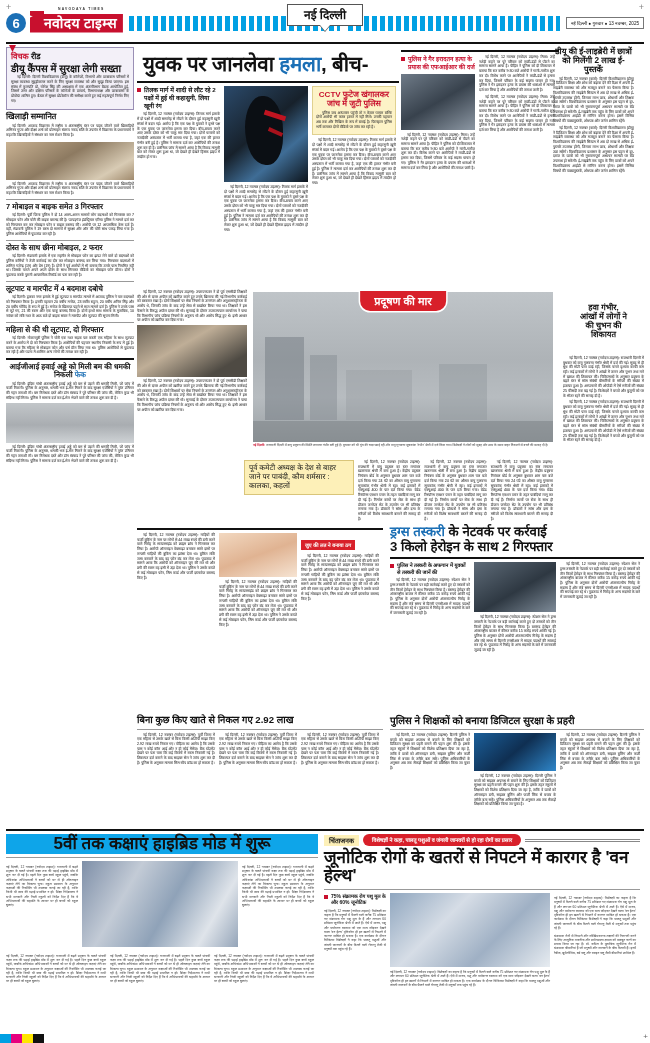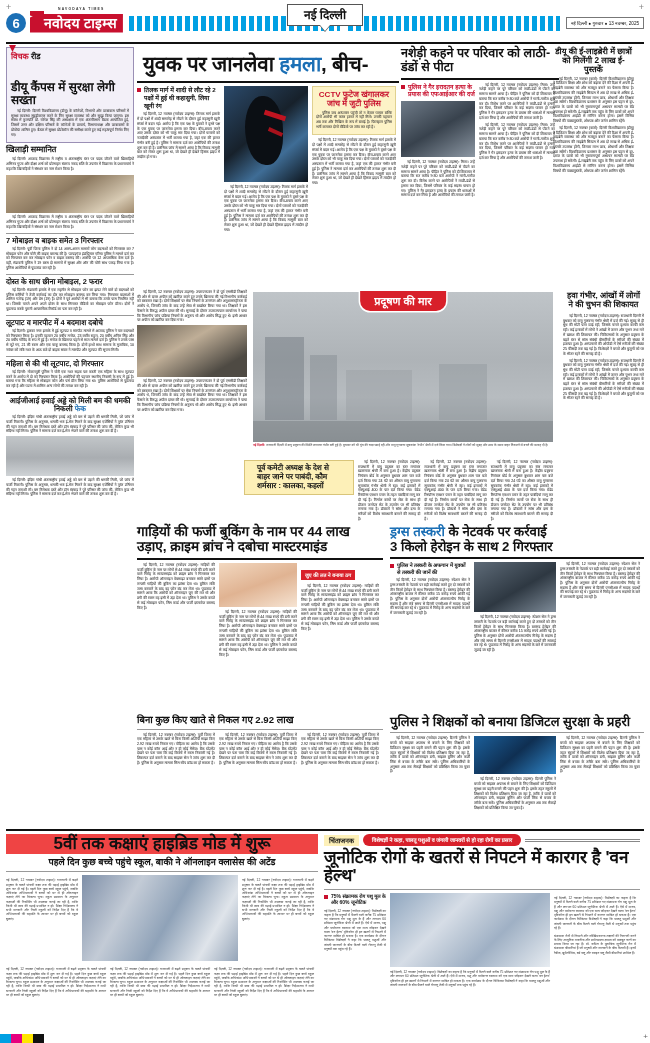--- a/index.html
+++ b/index.html
@@ -59,21 +59,21 @@
   
   .rblock{position:absolute;left:401px;top:47px;width:158px;}
   .rblock h2{font-size:12.6px;font-weight:bold;line-height:1.1;margin:0;}
   .rail2{position:absolute;left:553px;top:47px;width:81px;}
   .rail2 h3{font-size:7.2px;font-weight:bold;line-height:1.12;margin:0 0 2px;}
 
   
   .polbanner{position:absolute;left:50%;transform:translateX(-50%);top:-1px;background:#d8202a;color:#fff;
      font-size:11px;font-weight:bold;padding:2px 14px 3px;border-radius:0 0 10px 10px;z-index:4;
      box-shadow:0 0 0 1.5px #fff;}
-  .yellowbox{background:#fdf0b8;border:1px solid #d9c57a;padding:3px 12px;font-size:7.4px;font-weight:bold;line-height:1.2;}
+  .yellowbox{background:#fdf0b8;border:1px solid #d9c57a;padding:3px 4px;font-size:7.4px;font-weight:normal;line-height:1.2;}
   .redtag{background:#d8202a;color:#fff;font-size:5.2px;font-weight:bold;padding:1px 4px;display:inline-block;}
 
   
   .bottom{position:absolute;left:6px;top:826px;width:638px;}
   .bighead{font-size:17px;font-weight:bold;line-height:1.08;}
   .subhead{font-size:9.2px;font-weight:bold;line-height:1.15;}
   .chintatag{background:#fdf0b8;font-size:6.6px;font-weight:bold;padding:1px 5px;color:#111;}
   .redpill{background:#d8202a;color:#fff;font-size:5.4px;font-weight:bold;padding:2px 9px;border-radius:8px;}
   .colorbar{position:absolute;left:0;bottom:0;display:flex;}
   .colorbar span{width:11px;height:9px;}
@@ -103,21 +103,21 @@
   </div>
   <div class="rulefull"></div>
 
   <div class="rail">
     <div class="vichak">
       <div class="vichak-tri"></div>
       <div class="vichak-tag">
         <span>विचक</span>
         <i>रीड</i>
       </div>
-      <h3 style="font-size:12px;margin:20px 0 1px">डीयू कैंपस में सुरक्षा लेगी सख्ता</h3>
+      <h3 style="font-size:10px;margin:2px 0 1px">डीयू कैंपस में सुरक्षा लेगी सख्ता</h3>
       <div class="body-txt">
           <p>नई दिल्ली: दिल्ली विश्वविद्यालय (डीयू) के कॉलेजों, विभागों और छात्रावास परिसरों में सुरक्षा व्यवस्था सुदृढ़ीकरण करने के लिए सुरक्षा व्यवस्था को और सुदृढ़ किया जाएगा। इस संबंध में कुलपति प्रो. योगेश सिंह की अध्यक्षता में एक अंतरविभाग बैठक आयोजित हुई, जिसमें उत्तर और दक्षिण परिसरों के कॉलेजों के प्राचार्य, विभागाध्यक्ष और छात्रावासों के प्रोवोस्ट शामिल हुए। बैठक में सुरक्षा प्रोटोकॉल की समीक्षा करते हुए कई महत्वपूर्ण निर्णय लिए गए।</p>
         </div>
     </div>
 
     <h3>खिलाड़ी सम्मानित</h3>
     <div style="display:flex;gap:3px">
       <div class="body-txt" style="flex:1">
           <p>नई दिल्ली: आजाद विद्यालय में राष्ट्रीय व अंतरराष्ट्रीय स्तर पर पदक जीतने वाले खिलाड़ियों अभिनव गुप्ता और दीक्षा शर्मा को प्रोत्साहन स्वरूप नकद राशि के उपरांत में विद्यालय के प्रधानाचार्य ने कहा कि खिलाड़ियों ने संस्थान का नाम रोशन किया है।</p>
         </div>
@@ -199,21 +199,20 @@
             </div>
         </div>
         <div class="body-txt" style="margin-top:3px">
             <p>नई दिल्ली, 12 नवम्बर (नवोदय टाइम्स): तिलक मार्ग इलाके में दो पक्षों में शादी समारोह से लौटने के दौरान हुई कहासुनी खूनी संघर्ष में बदल गई। आरोप है कि एक पक्ष के युवकों ने दूसरे पक्ष के एक युवक पर जानलेवा हमला कर दिया। बीच-बचाव करने आए उसके दोस्त को भी चाकू मार दिया गया। दोनों घायलों को नजदीकी अस्पताल में भर्ती कराया गया है, जहां एक की हालत गंभीर बनी हुई है। पुलिस ने मामला दर्ज कर आरोपियों की तलाश शुरू कर दी है। प्रारंभिक जांच में सामने आया है कि विवाद मामूली बात को लेकर शुरू हुआ था, जो देखते ही देखते हिंसक झड़प में तब्दील हो गया।</p>
           </div>
       </div>
     </div>
   </div>
 
   <div class="rblock">
-    <h2>नशेड़ी कहने पर परिवार को लाठी-डंडों से पीटा</h2>
     <div class="rule2"></div>
     <div style="display:flex;gap:4px">
       <div style="width:74px">
         <div class="bullet-lead">
           <span class="bsq"></span>
           <span class="lead-txt" style="color:#c8102e">पुलिस ने गैर इरादतन हत्या के प्रयास की एफआईआर की दर्ज</span>
         </div>
         <div class="photo" style="height:56px;margin-top:3px;background:linear-gradient(150deg,#6f7b88,#38424d 50%,#8d98a4)"></div>
         <div class="body-txt" style="margin-top:3px">
             <p>नई दिल्ली, 12 नवम्बर (नवोदय टाइम्स): मिला। उन्हें नशेड़ी कहने पर पूरे परिवार को लाठी-डंडों से पीटने का मामला सामने आया है। पीड़ित ने पुलिस को दी शिकायत में बताया कि रात करीब 9:30 बजे आरोपी ने गाली-गलौज शुरू कर दी। विरोध करने पर आरोपियों ने लाठी-डंडों से हमला कर दिया, जिसमें परिवार के कई सदस्य घायल हो गए। पुलिस ने गैर इरादतन हत्या के प्रयास की धाराओं में मामला दर्ज कर लिया है और आरोपियों की तलाश जारी है।</p>
@@ -257,21 +256,21 @@
         <div style="position:absolute;left:0;bottom:0;width:100%;height:14%;background:rgba(120,126,130,.5)"></div>
       </div>
     </div>
     <div class="cap" style="margin-top:2px">
       <b>नई दिल्ली:</b>
       <span>राजधानी दिल्ली में वायु प्रदूषण की स्थिति लगातार गंभीर बनी हुई है। बुधवार को भी धुंध की चादर छाई रही और वायु गुणवत्ता सूचकांक 'गंभीर' श्रेणी में दर्ज किया गया। विशेषज्ञों ने लोगों को सुबह और शाम के समय बाहर निकलने से बचने की सलाह दी है।</span>
     </div>
   </div>
 
   <div style="position:absolute;left:563px;top:288px;width:81px">
-    <h3 style="font-size:8px;font-weight:bold;line-height:1.12;margin:4px;text-align:center">हवा गंभीर, आंखों में लोगों ने की चुभन की शिकायत</h3>
+    <h3 style="font-size:8px;font-weight:bold;line-height:1.12;margin:16px;text-align:center">हवा गंभीर, आंखों में लोगों ने की चुभन की शिकायत</h3>
     <div class="body-txt" style="margin-top:2px">
       <p>नई दिल्ली, 12 नवम्बर (नवोदय टाइम्स): राजधानी दिल्ली में बुधवार को वायु गुणवत्ता गंभीर श्रेणी में दर्ज की गई। सुबह से ही धुंध की मोटी परत छाई रही, जिसके चलते दृश्यता काफी कम रही। कई इलाकों में लोगों ने आंखों में जलन और चुभन तथा गले में खराश की शिकायत की। चिकित्सकों के अनुसार प्रदूषण के बढ़ते स्तर से सांस संबंधी बीमारियों के मरीजों की संख्या में इजाफा हुआ है। अस्पतालों की ओपीडी में ऐसे मरीजों की संख्या 25 फीसदी तक बढ़ गई है। विशेषज्ञों ने बच्चों और बुजुर्गों को घर के भीतर रहने की सलाह दी है।</p>
         <p>नई दिल्ली, 12 नवम्बर (नवोदय टाइम्स): राजधानी दिल्ली में बुधवार को वायु गुणवत्ता गंभीर श्रेणी में दर्ज की गई। सुबह से ही धुंध की मोटी परत छाई रही, जिसके चलते दृश्यता काफी कम रही। कई इलाकों में लोगों ने आंखों में जलन और चुभन तथा गले में खराश की शिकायत की। चिकित्सकों के अनुसार प्रदूषण के बढ़ते स्तर से सांस संबंधी बीमारियों के मरीजों की संख्या में इजाफा हुआ है। अस्पतालों की ओपीडी में ऐसे मरीजों की संख्या 25 फीसदी तक बढ़ गई है। विशेषज्ञों ने बच्चों और बुजुर्गों को घर के भीतर रहने की सलाह दी है।</p>
     </div>
   </div>
 
   <div style="position:absolute;left:244px;top:460px;width:110px">
     <div class="yellowbox">पूर्व कमेटी अध्यक्ष के देश से बाहर जाने पर पाबंदी, कौम शर्मसार : कालका, कहलों</div>
   </div>
   <div style="position:absolute;left:358px;top:460px;width:195px;display:flex;gap:4px">
@@ -280,21 +279,20 @@
       </div>
     <div class="body-txt" style="width:63px">
         <p>नई दिल्ली, 12 नवम्बर (नवोदय टाइम्स): राजधानी में वायु प्रदूषण का स्तर लगातार खतरनाक श्रेणी में बना हुआ है। केंद्रीय प्रदूषण नियंत्रण बोर्ड के अनुसार बुधवार शाम चार बजे दर्ज किया गया 24 घंटे का औसत वायु गुणवत्ता सूचकांक गंभीर श्रेणी में रहा। कई इलाकों में एक्यूआई 400 के पार दर्ज किया गया। ग्रेडेड रिस्पॉन्स एक्शन प्लान के तहत पाबंदियां लागू कर दी गई हैं। निर्माण कार्यों पर रोक के साथ ही डीजल जनरेटर सेट के उपयोग पर भी प्रतिबंध लगाया गया है। डॉक्टरों ने सांस और दमा के मरीजों को विशेष सावधानी बरतने की सलाह दी है।</p>
       </div>
     <div class="body-txt" style="width:63px">
         <p>नई दिल्ली, 12 नवम्बर (नवोदय टाइम्स): राजधानी में वायु प्रदूषण का स्तर लगातार खतरनाक श्रेणी में बना हुआ है। केंद्रीय प्रदूषण नियंत्रण बोर्ड के अनुसार बुधवार शाम चार बजे दर्ज किया गया 24 घंटे का औसत वायु गुणवत्ता सूचकांक गंभीर श्रेणी में रहा। कई इलाकों में एक्यूआई 400 के पार दर्ज किया गया। ग्रेडेड रिस्पॉन्स एक्शन प्लान के तहत पाबंदियां लागू कर दी गई हैं। निर्माण कार्यों पर रोक के साथ ही डीजल जनरेटर सेट के उपयोग पर भी प्रतिबंध लगाया गया है। डॉक्टरों ने सांस और दमा के मरीजों को विशेष सावधानी बरतने की सलाह दी है।</p>
       </div>
   </div>
 
   <div style="position:absolute;left:137px;top:525px;width:246px">
-    <h2 style="font-size:13.6px;font-weight:bold;line-height:1.1;margin:0">गाड़ियों की फर्जी बुकिंग के नाम पर 44 लाख उड़ाए, क्राइम ब्रांच ने दबोचा मास्टरमाइंड</h2>
     <div class="rule2"></div>
     <div style="display:flex;gap:4px">
       <div class="body-txt" style="width:78px">
           <p>नई दिल्ली, 12 नवम्बर (नवोदय टाइम्स): गाड़ियों की फर्जी बुकिंग के नाम पर लोगों से 44 लाख रुपये की ठगी करने वाले गिरोह के मास्टरमाइंड को क्राइम ब्रांच ने गिरफ्तार कर लिया है। आरोपी ऑनलाइन वेबसाइट बनाकर सस्ते दामों पर लग्जरी गाड़ियों की बुकिंग का झांसा देता था। बुकिंग राशि जमा करवाने के बाद वह फोन बंद कर लेता था। पूछताछ में सामने आया कि आरोपी को ऑनलाइन जुए की लत थी और ठगी की रकम वह इसी में उड़ा देता था। पुलिस ने उसके कब्जे से कई मोबाइल फोन, सिम कार्ड और फर्जी दस्तावेज बरामद किए हैं।</p>
         </div>
       <div style="width:78px">
         <div class="photo warm" style="height:44px;background:linear-gradient(160deg,#f2d8c0,#e0b392 50%,#f6e4d3)"></div>
         <div class="body-txt" style="margin-top:3px">
             <p>नई दिल्ली, 12 नवम्बर (नवोदय टाइम्स): गाड़ियों की फर्जी बुकिंग के नाम पर लोगों से 44 लाख रुपये की ठगी करने वाले गिरोह के मास्टरमाइंड को क्राइम ब्रांच ने गिरफ्तार कर लिया है। आरोपी ऑनलाइन वेबसाइट बनाकर सस्ते दामों पर लग्जरी गाड़ियों की बुकिंग का झांसा देता था। बुकिंग राशि जमा करवाने के बाद वह फोन बंद कर लेता था। पूछताछ में सामने आया कि आरोपी को ऑनलाइन जुए की लत थी और ठगी की रकम वह इसी में उड़ा देता था। पुलिस ने उसके कब्जे से कई मोबाइल फोन, सिम कार्ड और फर्जी दस्तावेज बरामद किए हैं।</p>
           </div>
@@ -346,21 +344,21 @@
       <div class="body-txt" style="width:78px">
           <p>नई दिल्ली, 12 नवम्बर (नवोदय टाइम्स): पूर्वी जिला में एक महिला से उसके खाते से बिना किसी ओटीपी साझा किए 2.92 लाख रुपये निकल गए। पीड़िता का आरोप है कि उसके पास न कोई कॉल आई और न ही कोई मैसेज। बैंक स्टेटमेंट देखने पर पता चला कि कई किस्तों में रकम निकाली गई है। शिकायत दर्ज कराने के बाद साइबर सेल ने जांच शुरू कर दी है। पुलिस के अनुसार मामला सिम स्वैप फ्रॉड का हो सकता है।</p>
         </div>
       <div class="body-txt" style="width:78px">
           <p>नई दिल्ली, 12 नवम्बर (नवोदय टाइम्स): पूर्वी जिला में एक महिला से उसके खाते से बिना किसी ओटीपी साझा किए 2.92 लाख रुपये निकल गए। पीड़िता का आरोप है कि उसके पास न कोई कॉल आई और न ही कोई मैसेज। बैंक स्टेटमेंट देखने पर पता चला कि कई किस्तों में रकम निकाली गई है। शिकायत दर्ज कराने के बाद साइबर सेल ने जांच शुरू कर दी है। पुलिस के अनुसार मामला सिम स्वैप फ्रॉड का हो सकता है।</p>
         </div>
     </div>
   </div>
 
   <div style="position:absolute;left:390px;top:715px;width:254px">
-    <h2 style="font-size:13px;font-weight:bold;line-height:1.1;margin:0">पुलिस ने शिक्षकों को बनाया डिजिटल सुरक्षा के प्रहरी</h2>
+    <h2 style="font-size:10px;font-weight:bold;line-height:1.1;margin:0">पुलिस ने शिक्षकों को बनाया डिजिटल सुरक्षा के प्रहरी</h2>
     <div class="sec-rule"></div>
     <div style="display:flex;gap:4px">
       <div class="body-txt" style="width:80px">
           <p>नई दिल्ली, 12 नवम्बर (नवोदय टाइम्स): दिल्ली पुलिस ने बच्चों को साइबर अपराध से बचाने के लिए शिक्षकों को डिजिटल सुरक्षा का प्रहरी बनाने की पहल शुरू की है। इसके तहत स्कूलों में शिक्षकों को विशेष प्रशिक्षण दिया जा रहा है, ताकि वे छात्रों को ऑनलाइन ठगी, साइबर बुलिंग और फर्जी लिंक से बचाव के तरीके बता सकें। पुलिस अधिकारियों के अनुसार अब तक सैकड़ों शिक्षकों को प्रशिक्षित किया जा चुका है।</p>
         </div>
       <div style="width:82px">
         <div class="photo" style="height:38px;background:linear-gradient(140deg,#1b5f9a,#0f2f52 50%,#2f86c9)"></div>
         <div class="body-txt" style="margin-top:3px">
             <p>नई दिल्ली, 12 नवम्बर (नवोदय टाइम्स): दिल्ली पुलिस ने बच्चों को साइबर अपराध से बचाने के लिए शिक्षकों को डिजिटल सुरक्षा का प्रहरी बनाने की पहल शुरू की है। इसके तहत स्कूलों में शिक्षकों को विशेष प्रशिक्षण दिया जा रहा है, ताकि वे छात्रों को ऑनलाइन ठगी, साइबर बुलिंग और फर्जी लिंक से बचाव के तरीके बता सकें। पुलिस अधिकारियों के अनुसार अब तक सैकड़ों शिक्षकों को प्रशिक्षित किया जा चुका है।</p>
           </div>
@@ -369,24 +367,23 @@
           <p>नई दिल्ली, 12 नवम्बर (नवोदय टाइम्स): दिल्ली पुलिस ने बच्चों को साइबर अपराध से बचाने के लिए शिक्षकों को डिजिटल सुरक्षा का प्रहरी बनाने की पहल शुरू की है। इसके तहत स्कूलों में शिक्षकों को विशेष प्रशिक्षण दिया जा रहा है, ताकि वे छात्रों को ऑनलाइन ठगी, साइबर बुलिंग और फर्जी लिंक से बचाव के तरीके बता सकें। पुलिस अधिकारियों के अनुसार अब तक सैकड़ों शिक्षकों को प्रशिक्षित किया जा चुका है।</p>
         </div>
     </div>
   </div>
 
   <div class="bottom">
     <div class="rule2"></div>
     <div style="display:flex;gap:6px">
 
       <div style="width:312px">
-        <div style="background:#ef4444;padding:1px 3px">
+        <div style="background:#0ea5e9;padding:1px 3px">
           <h2 class="bighead" style="margin:0;text-align:center">5वीं तक कक्षाएं हाइब्रिड मोड में शुरू</h2>
         </div>
-        <div class="subhead" style="text-align:center;margin:3px 0">पहले दिन कुछ बच्चे पहुंचे स्कूल, बाकी ने ऑनलाइन क्लासेस की अटेंड</div>
         <div class="sec-rule"></div>
         <div style="display:flex;gap:4px">
           <div class="tiny" style="width:72px">
               <p>नई दिल्ली, 12 नवम्बर (नवोदय टाइम्स): राजधानी में बढ़ते प्रदूषण के चलते पांचवीं कक्षा तक की पढ़ाई हाइब्रिड मोड में शुरू कर दी गई है। पहले दिन कुछ बच्चे स्कूल पहुंचे, जबकि अधिकांश अभिभावकों ने बच्चों को घर से ही ऑनलाइन कक्षाएं लेने का विकल्प चुना। स्कूल प्रशासन के अनुसार कक्षाओं की रिकॉर्डिंग भी उपलब्ध कराई जा रही है, ताकि किसी भी छात्र की पढ़ाई प्रभावित न हो। शिक्षा निदेशालय ने सभी सरकारी और निजी स्कूलों को निर्देश दिए हैं कि वे अभिभावकों की सहमति के आधार पर ही बच्चों को स्कूल बुलाएं।</p>
             </div>
           <div style="width:156px">
             <div class="photo kidsphoto" style="height:86px"></div>
           </div>
           <div class="tiny" style="width:72px">
               <p>नई दिल्ली, 12 नवम्बर (नवोदय टाइम्स): राजधानी में बढ़ते प्रदूषण के चलते पांचवीं कक्षा तक की पढ़ाई हाइब्रिड मोड में शुरू कर दी गई है। पहले दिन कुछ बच्चे स्कूल पहुंचे, जबकि अधिकांश अभिभावकों ने बच्चों को घर से ही ऑनलाइन कक्षाएं लेने का विकल्प चुना। स्कूल प्रशासन के अनुसार कक्षाओं की रिकॉर्डिंग भी उपलब्ध कराई जा रही है, ताकि किसी भी छात्र की पढ़ाई प्रभावित न हो। शिक्षा निदेशालय ने सभी सरकारी और निजी स्कूलों को निर्देश दिए हैं कि वे अभिभावकों की सहमति के आधार पर ही बच्चों को स्कूल बुलाएं।</p>

